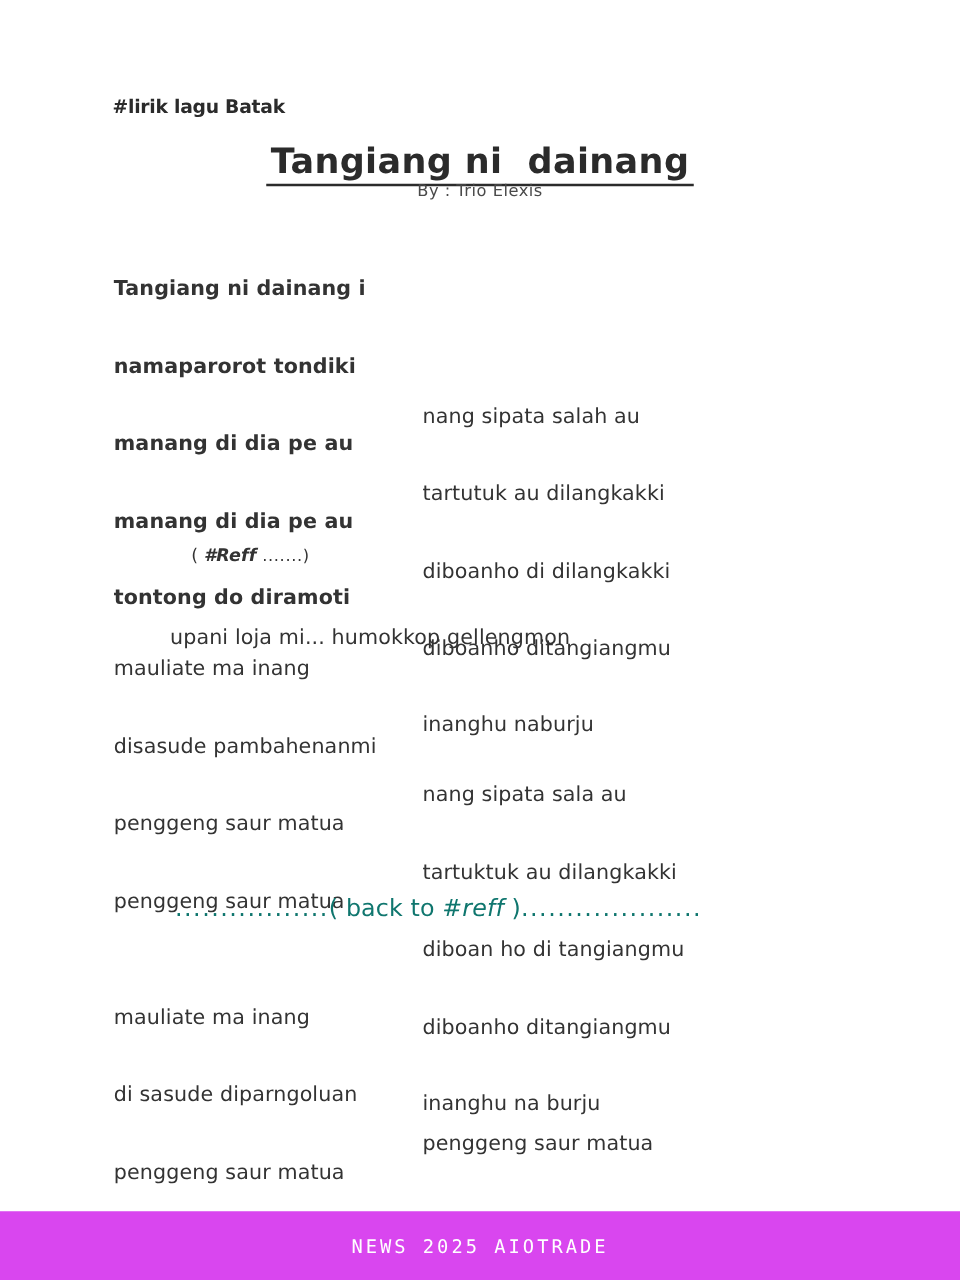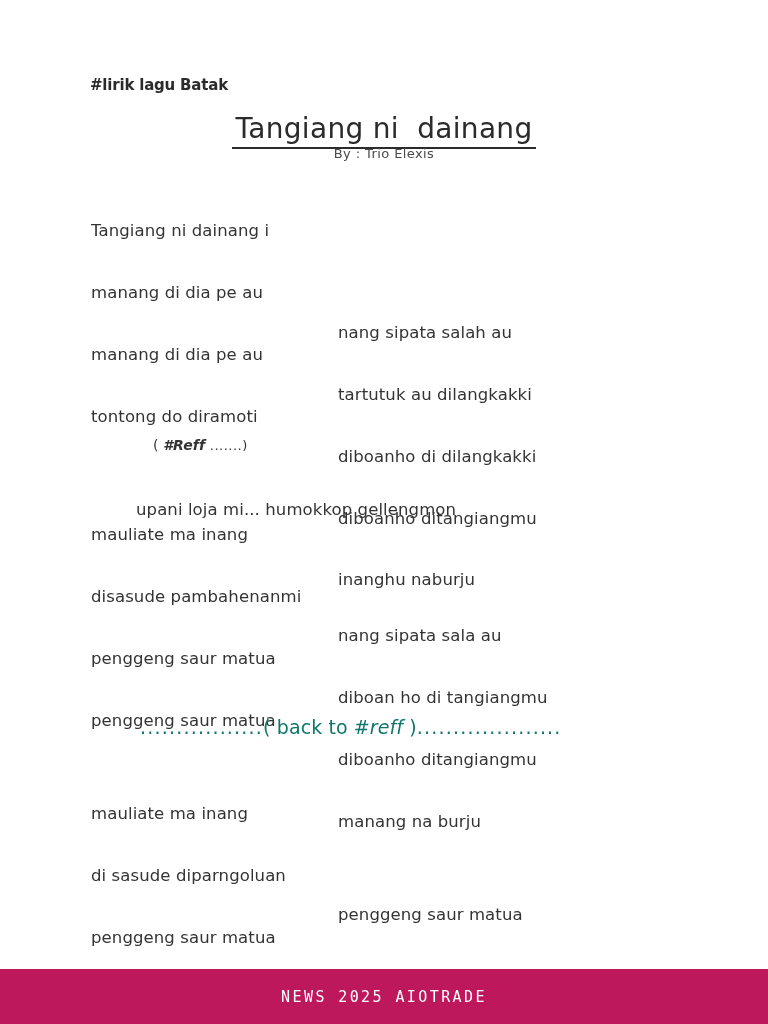--- a/index.html
+++ b/index.html
@@ -39,21 +39,21 @@
     white-space: pre;
   }
 
   .doc-title {
     position: absolute;
     left: 0;
     top: 112px;
     width: 768px;
     text-align: center;
     font-size: 28px;
-    font-weight: normal;
+    font-weight: bold;
     color: #2b2b2b;
     letter-spacing: 0.3px;
     white-space: pre;
   }
   .doc-title .ul {
     border-bottom: 2px solid #2b2b2b;
     padding: 0 4px 2px 4px;
     display: inline-block;
   }
 
@@ -116,21 +116,21 @@
     letter-spacing: 1.2px;
   }
 
   
   .footer-bar {
     position: absolute;
     left: 0;
     top: 969px;
     width: 768px;
     height: 55px;
-    background: #be185d;
+    background: #d946ef;
     display: flex;
     align-items: center;
     justify-content: center;
   }
   .footer-text {
     font-family: "DejaVu Sans Mono", monospace;
     font-size: 15px;
     color: #ffffff;
     letter-spacing: 2.4px;
     white-space: pre;
@@ -140,22 +140,23 @@
 <body>
 
 <div class="page">
 
   <div class="tag-heading">#lirik lagu Batak</div>
 
   <div class="doc-title"><span class="ul">Tangiang ni  dainang</span></div>
 
   <div class="doc-byline">By : Trio Elexis</div>
 
-  <div class="lyric-block" style="left:91px; top:180px;">
+  <div class="lyric-block" style="left:91px; top:180px;font-weight:bold;">
     <span class="lyric-line">Tangiang ni dainang i</span>
+    <span class="lyric-line">namaparorot tondiki</span>
     <span class="lyric-line">manang di dia pe au</span>
     <span class="lyric-line">manang di dia pe au</span>
     <span class="lyric-line">tontong do diramoti</span>
   </div>
 
   <div class="lyric-block" style="left:338px; top:282px;">
     <span class="lyric-line">nang sipata salah au</span>
     <span class="lyric-line">tartutuk au dilangkakki</span>
     <span class="lyric-line">diboanho di dilangkakki</span>
     <span class="lyric-line">diboanho ditangiangmu</span>
@@ -169,23 +170,24 @@
 
   <div class="lyric-block" style="left:91px; top:484px;">
     <span class="lyric-line">mauliate ma inang</span>
     <span class="lyric-line">disasude pambahenanmi</span>
     <span class="lyric-line">penggeng saur matua</span>
     <span class="lyric-line">penggeng saur matua</span>
   </div>
 
   <div class="lyric-block" style="left:338px; top:585px;">
     <span class="lyric-line">nang sipata sala au</span>
+    <span class="lyric-line">tartuktuk au dilangkakki</span>
     <span class="lyric-line">diboan ho di tangiangmu</span>
     <span class="lyric-line">diboanho ditangiangmu</span>
-    <span class="lyric-line">manang na burju</span>
+    <span class="lyric-line">inanghu na burju</span>
   </div>
 
   <div class="backto-line" style="left:140px; top:717px;"><span class="dotrun">.................</span><span>( back to </span><span class="it">#reff</span><span> )</span><span class="dotrun">....................</span></div>
 
   <div class="lyric-block" style="left:91px; top:763px;">
     <span class="lyric-line">mauliate ma inang</span>
     <span class="lyric-line">di sasude diparngoluan</span>
     <span class="lyric-line">penggeng saur matua</span>
     <span class="lyric-line">penggeng saur matua</span>
     

